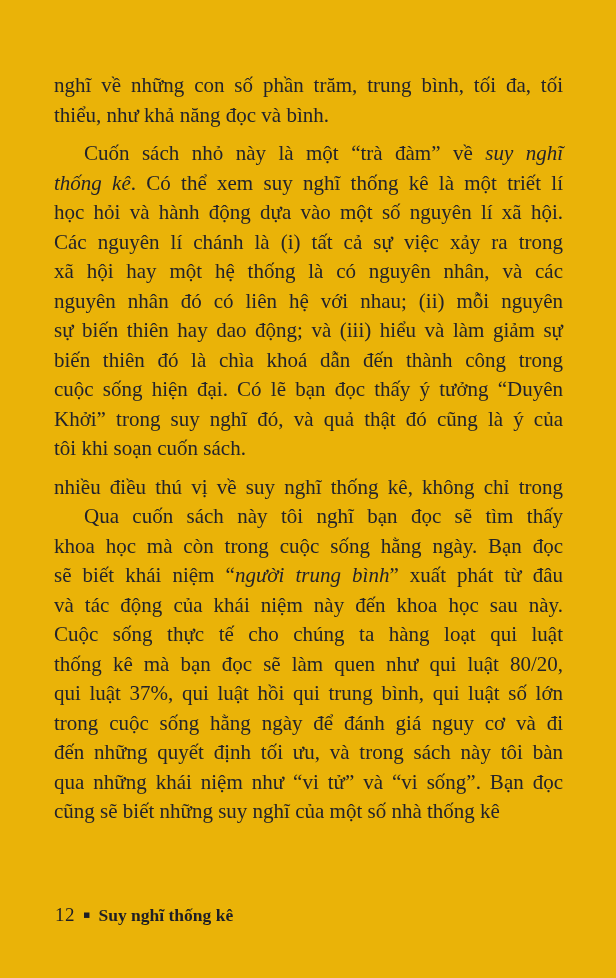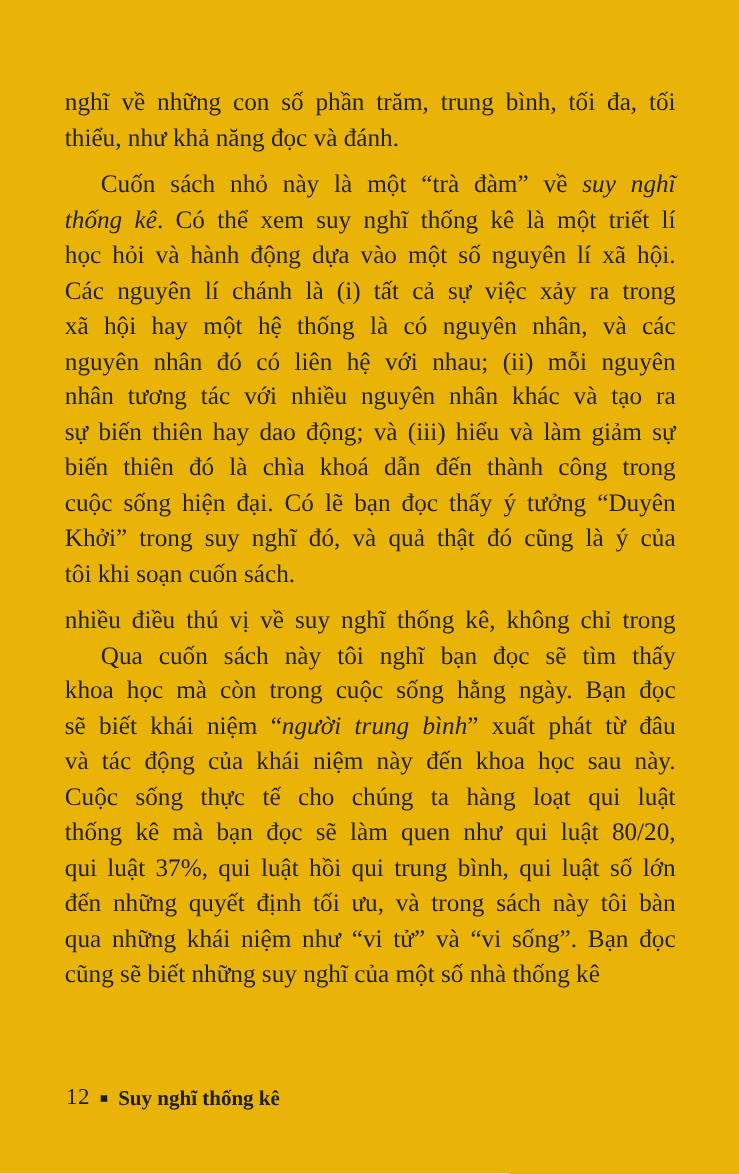--- a/index.html
+++ b/index.html
@@ -62,45 +62,45 @@
   }
 </style>
 </head>
 <body>
 
 <div class="page">
 
   <div class="body-text">
       <div class="paragraph">
         <div class="line"><span>nghĩ về những con số phần trăm, trung bình, tối đa, tối</span></div>
-        <div class="line last"><span>thiểu, như khả năng đọc và đánh.</span></div>
+        <div class="line last"><span>thiểu, như khả năng đọc và bình.</span></div>
       </div>
       <div class="paragraph">
         <div class="line indent"><span>Cuốn sách nhỏ này là một “trà đàm” về </span><span class="em">suy nghĩ</span></div>
         <div class="line"><span class="em">thống kê</span><span>. Có thể xem suy nghĩ thống kê là một triết lí</span></div>
         <div class="line"><span>học hỏi và hành động dựa vào một số nguyên lí xã hội.</span></div>
         <div class="line"><span>Các nguyên lí chánh là (i) tất cả sự việc xảy ra trong</span></div>
         <div class="line"><span>xã hội hay một hệ thống là có nguyên nhân, và các</span></div>
         <div class="line"><span>nguyên nhân đó có liên hệ với nhau; (ii) mỗi nguyên</span></div>
-        <div class="line"><span>nhân tương tác với nhiều nguyên nhân khác và tạo ra</span></div>
         <div class="line"><span>sự biến thiên hay dao động; và (iii) hiểu và làm giảm sự</span></div>
         <div class="line"><span>biến thiên đó là chìa khoá dẫn đến thành công trong</span></div>
         <div class="line"><span>cuộc sống hiện đại. Có lẽ bạn đọc thấy ý tưởng “Duyên</span></div>
         <div class="line"><span>Khởi” trong suy nghĩ đó, và quả thật đó cũng là ý của</span></div>
         <div class="line last"><span>tôi khi soạn cuốn sách.</span></div>
       </div>
       <div class="paragraph">
         <div class="line"><span>nhiều điều thú vị về suy nghĩ thống kê, không chỉ trong</span></div>
         <div class="line indent"><span>Qua cuốn sách này tôi nghĩ bạn đọc sẽ tìm thấy</span></div>
         <div class="line"><span>khoa học mà còn trong cuộc sống hằng ngày. Bạn đọc</span></div>
         <div class="line"><span>sẽ biết khái niệm “</span><span class="em">người trung bình</span><span>” xuất phát từ đâu</span></div>
         <div class="line"><span>và tác động của khái niệm này đến khoa học sau này.</span></div>
         <div class="line"><span>Cuộc sống thực tế cho chúng ta hàng loạt qui luật</span></div>
         <div class="line"><span>thống kê mà bạn đọc sẽ làm quen như qui luật 80/20,</span></div>
         <div class="line"><span>qui luật 37%, qui luật hồi qui trung bình, qui luật số lớn</span></div>
+        <div class="line"><span>trong cuộc sống hằng ngày để đánh giá nguy cơ và đi</span></div>
         <div class="line"><span>đến những quyết định tối ưu, và trong sách này tôi bàn</span></div>
         <div class="line"><span>qua những khái niệm như “vi tử” và “vi sống”. Bạn đọc</span></div>
         <div class="line last"><span>cũng sẽ biết những suy nghĩ của một số nhà thống kê</span></div>
       </div>
     </div>
 
   <div class="footer">
     <span class="pagenum">12</span>
     <span class="sep">▪</span>
     <span class="booktitle">Suy nghĩ thống kê</span>

